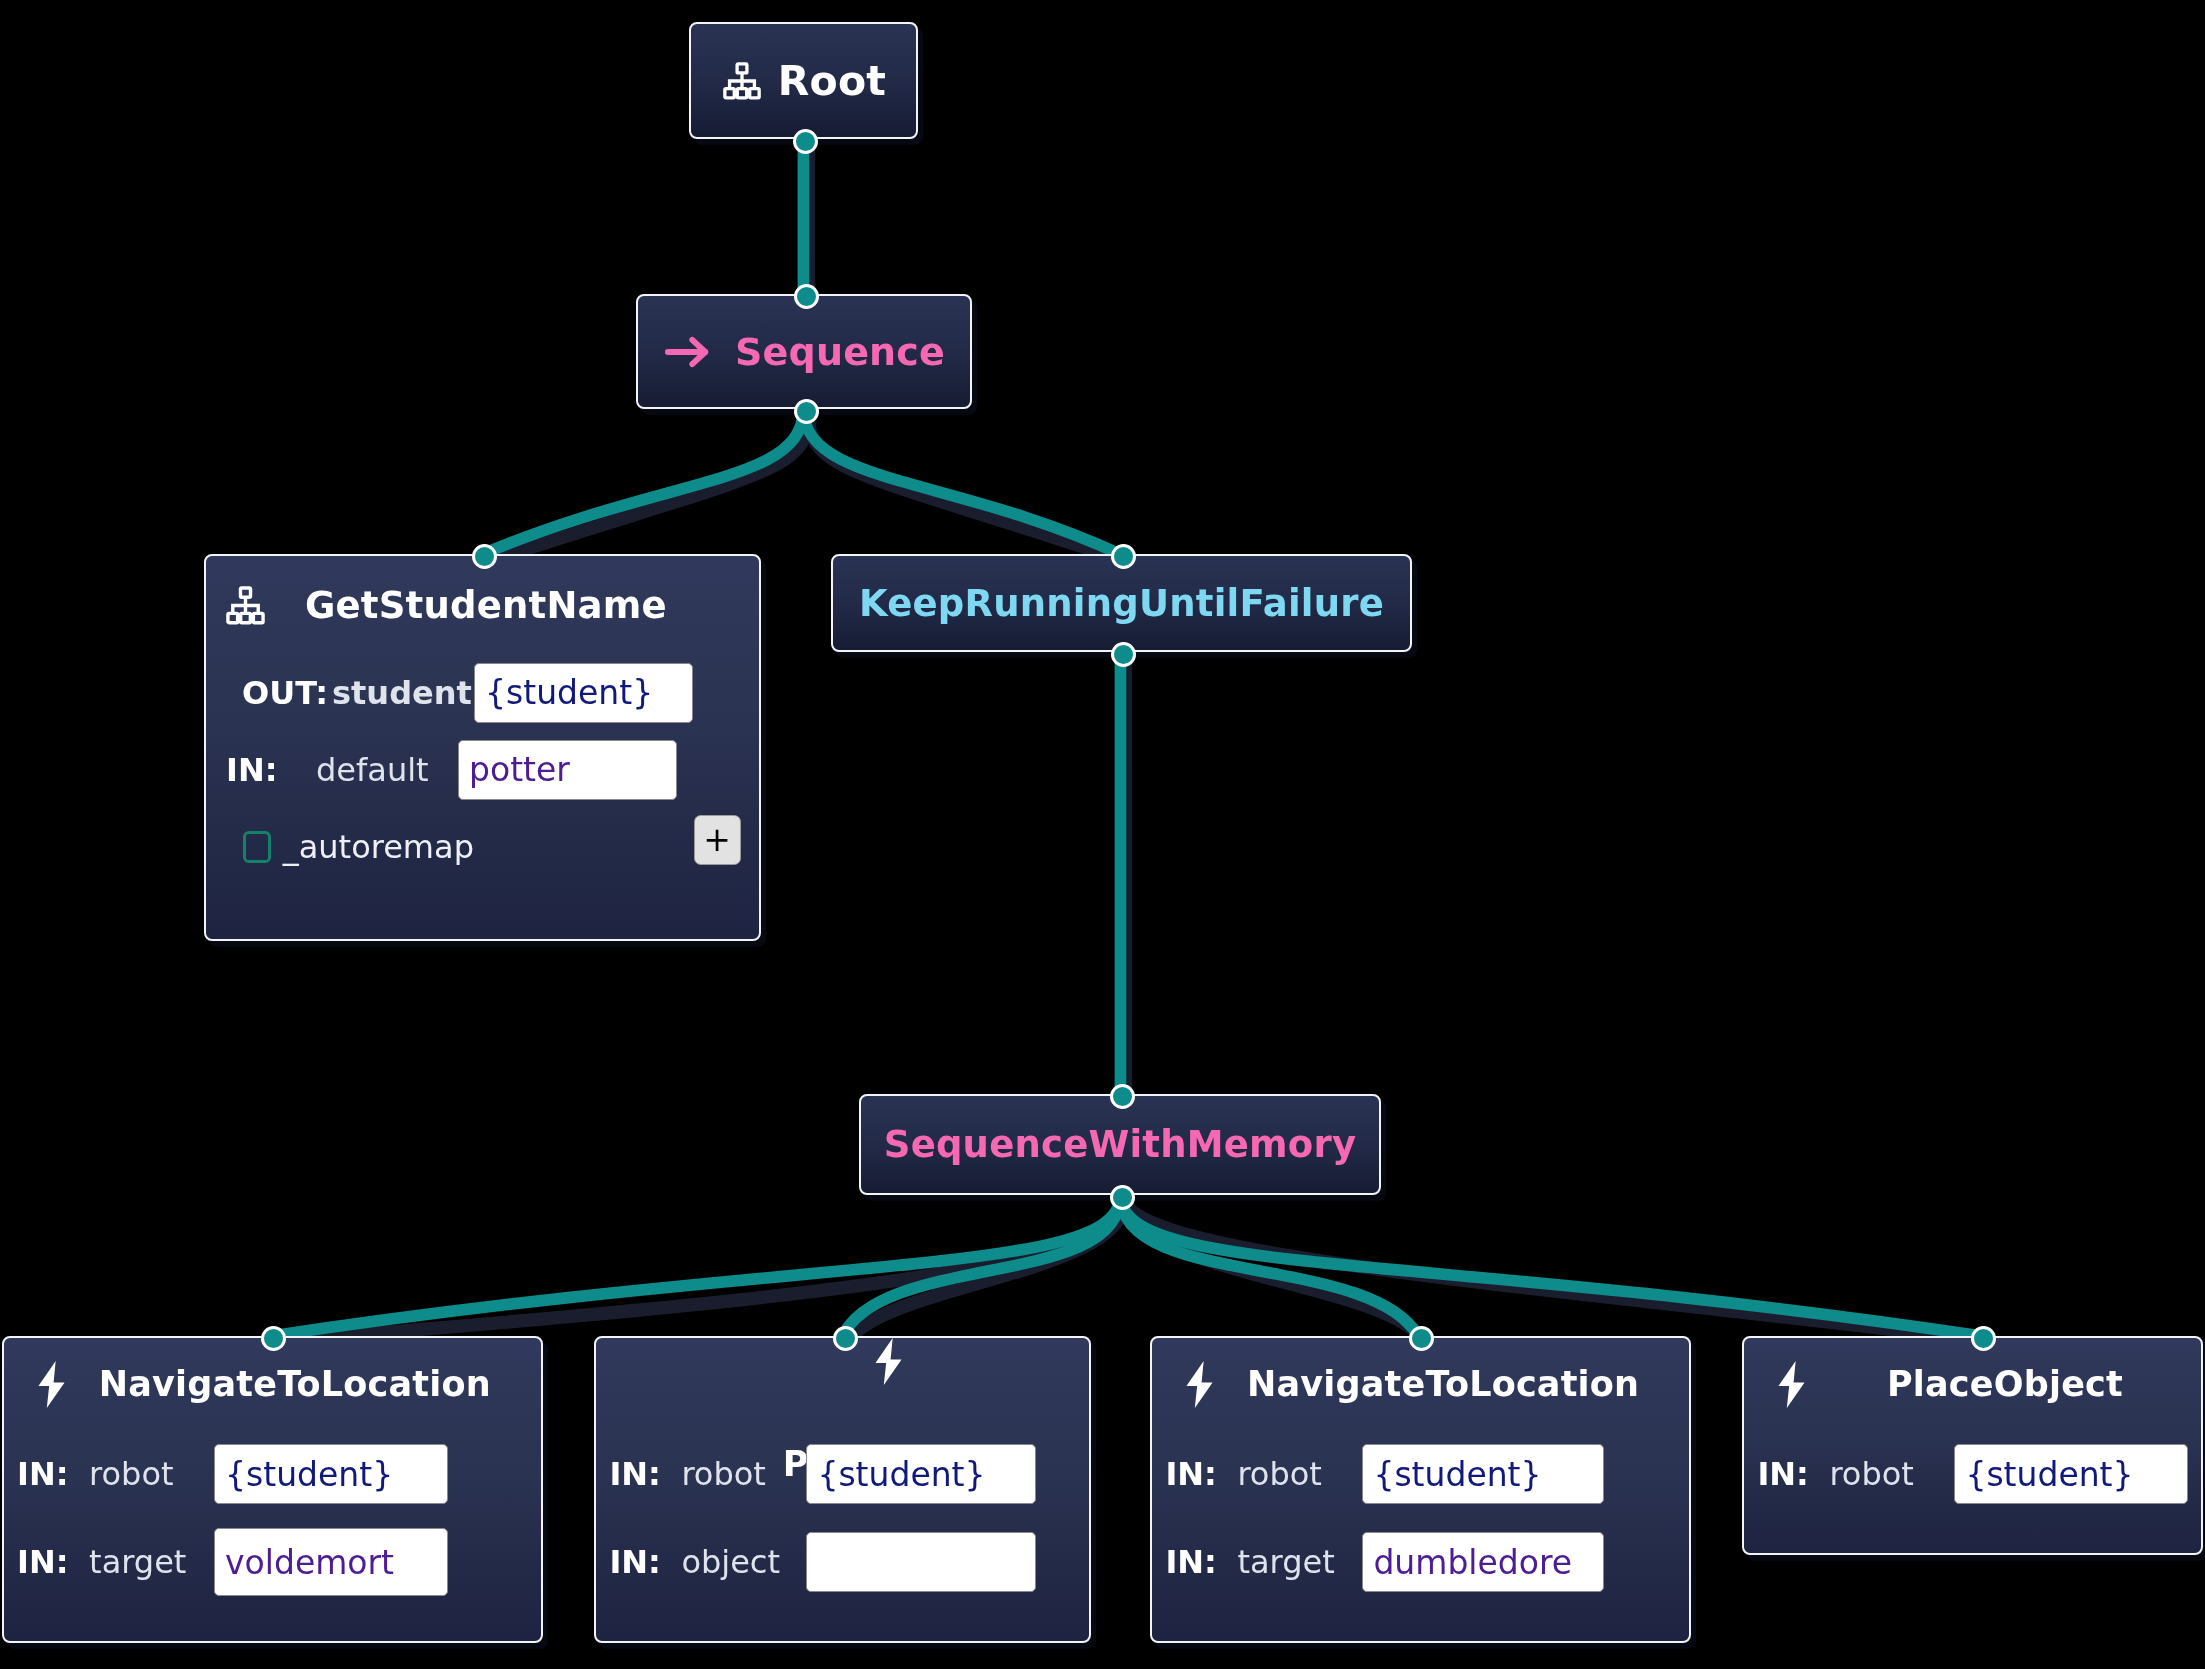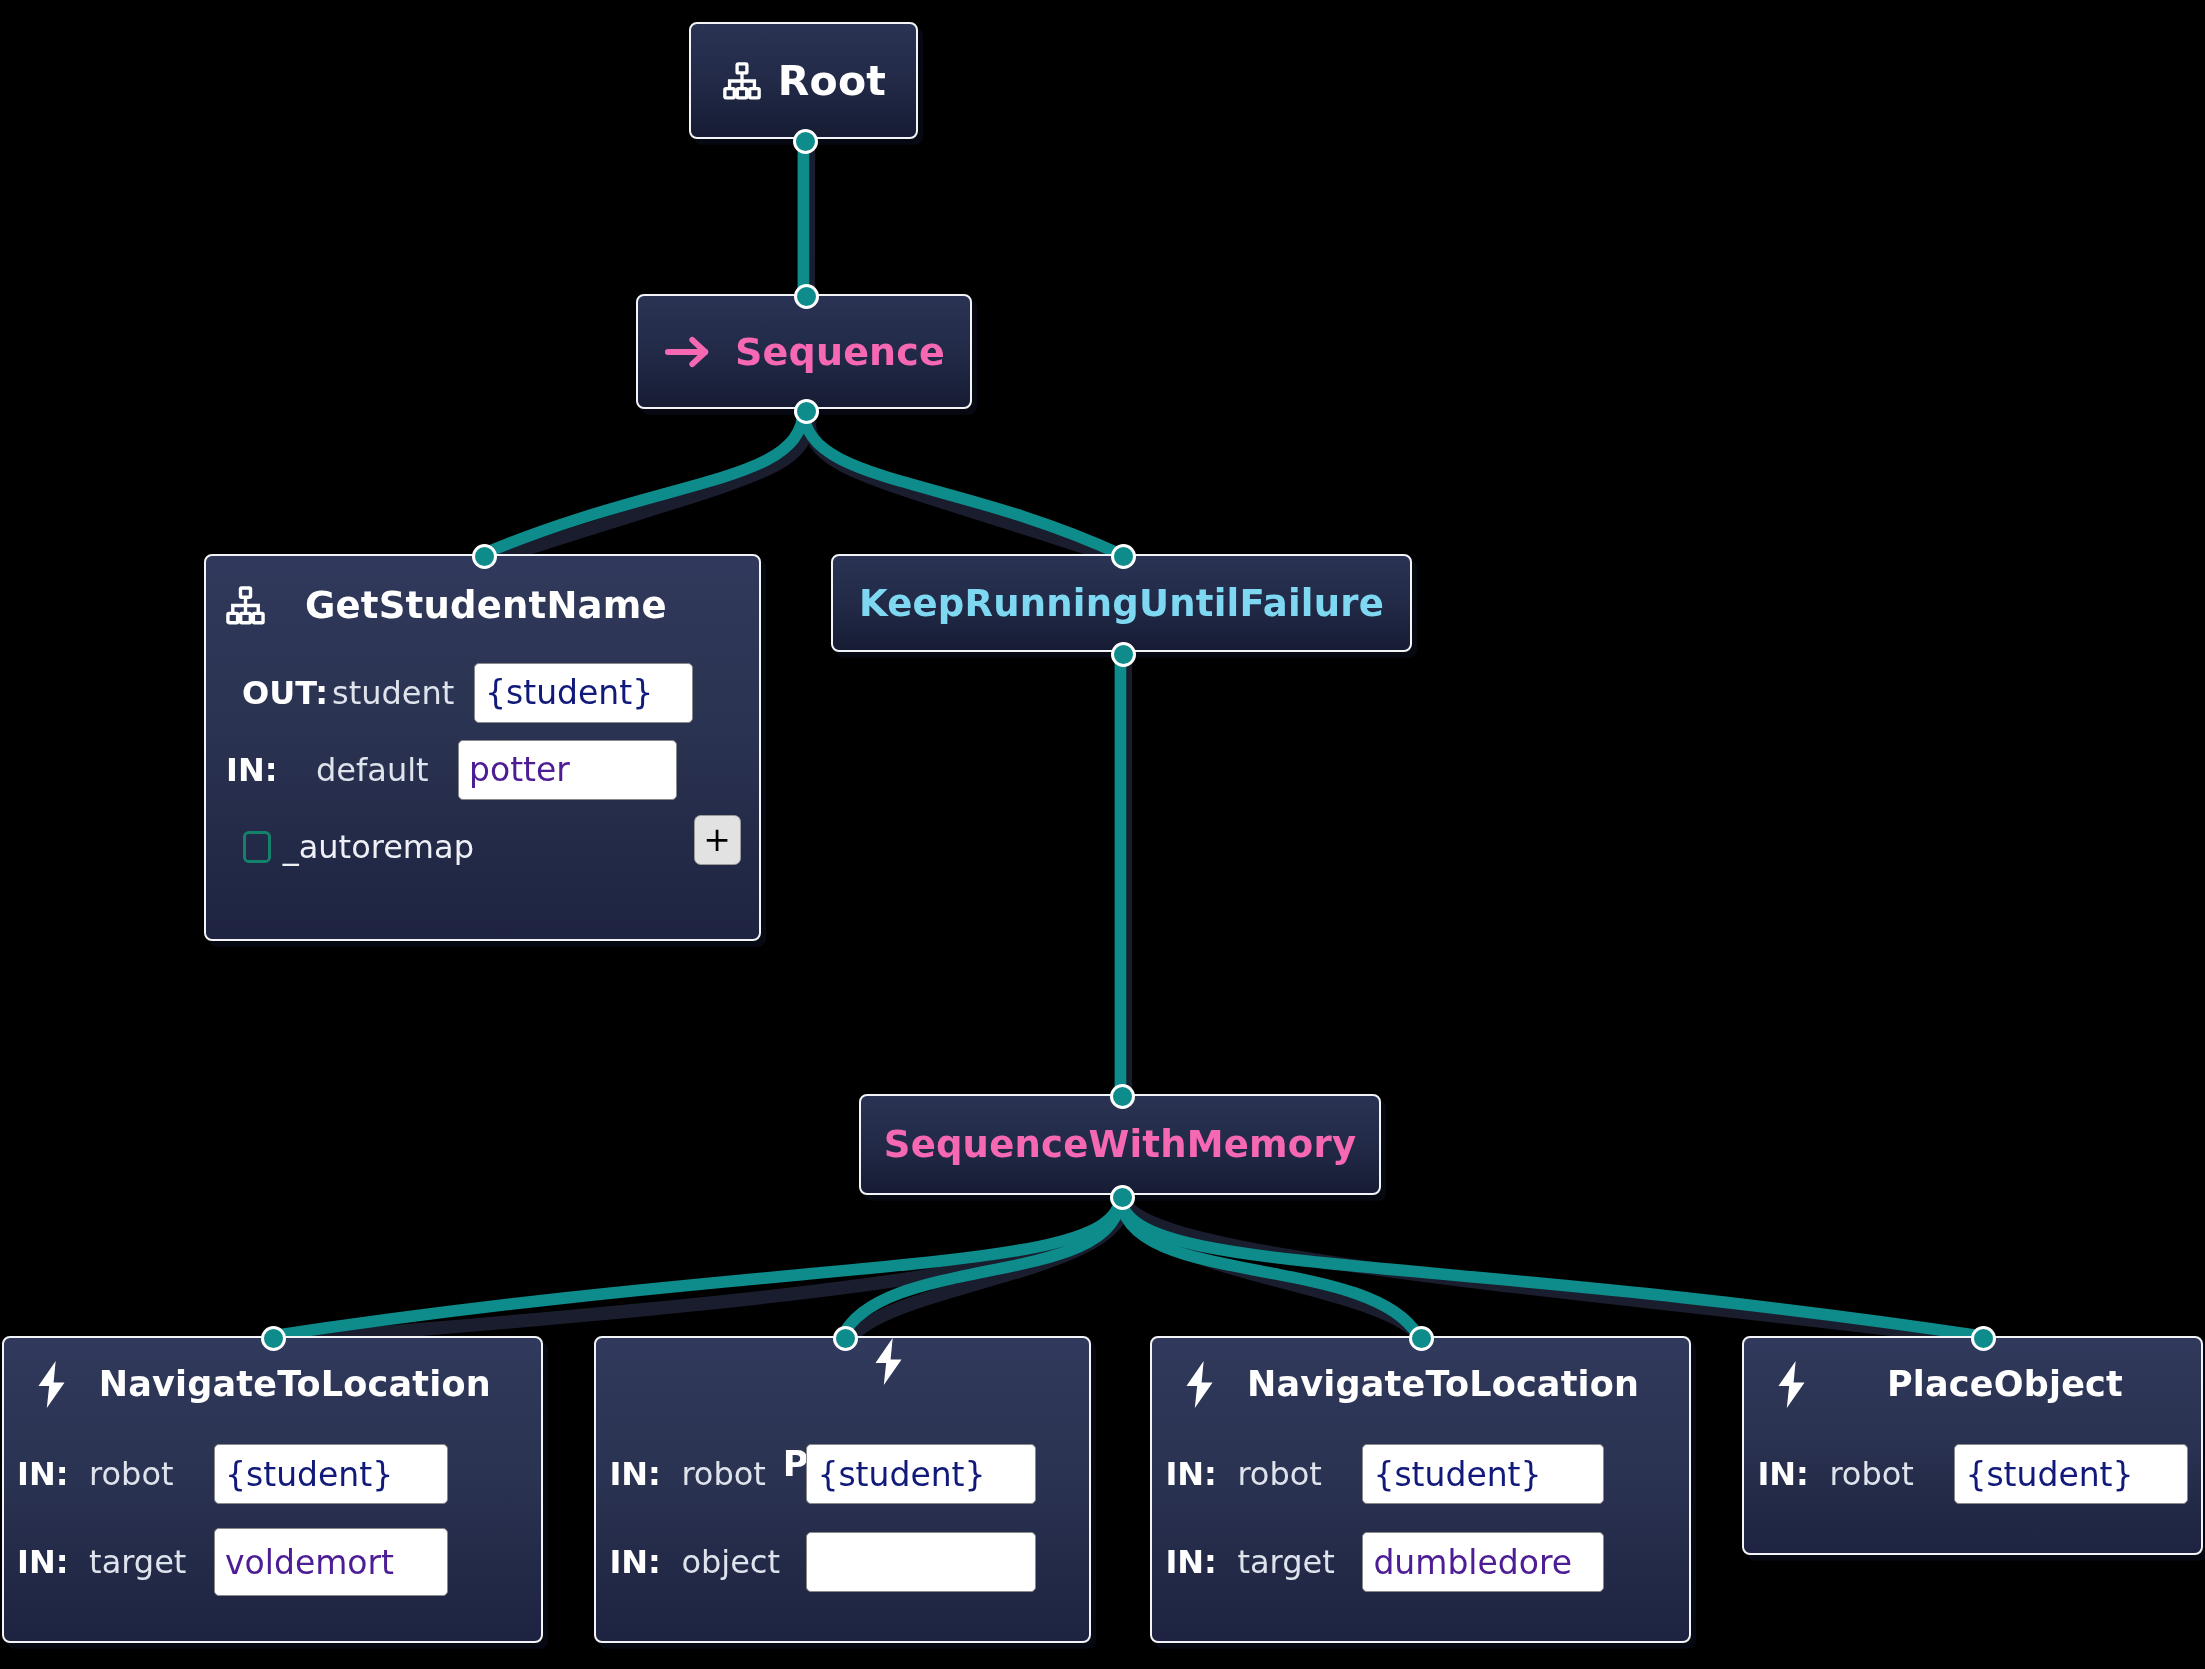--- a/index.html
+++ b/index.html
@@ -218,21 +218,21 @@
           <path d="M12 7.4 V12 M4.9 16.4 V12 H19.1 V16.4 M12 12 V16.4"></path>
         </svg>
       </span>
       <span class="node-title title-white" style="font-size:37px;">GetStudentName</span>
     </div>
 
     <div class="params">
 
       <div class="param-row" style="height:77px;">
         <span class="param-dir" style="font-size:32px; width:90px; padding-left:36px;">OUT:</span>
-        <span class="param-key" style="font-size:32px; width:142px;">student</span>
+        <span class="param-key" style="font-size:32px; width:142px;font-weight:bold;">student</span>
         <span class="param-value" style="width:219px; height:60px;">
           <span class="val-ref" style="font-size:33px;">{student}</span>
         </span>
       </div>
 
       <div class="param-row" style="height:77px;">
         <span class="param-dir" style="font-size:32px; width:90px; padding-left:20px;">IN:</span>
         <span class="param-key" style="font-size:32px; width:142px;">default</span>
         <span class="param-value" style="width:219px; height:60px;">
           <span class="val-plain" style="font-size:33px;">potter</span>

